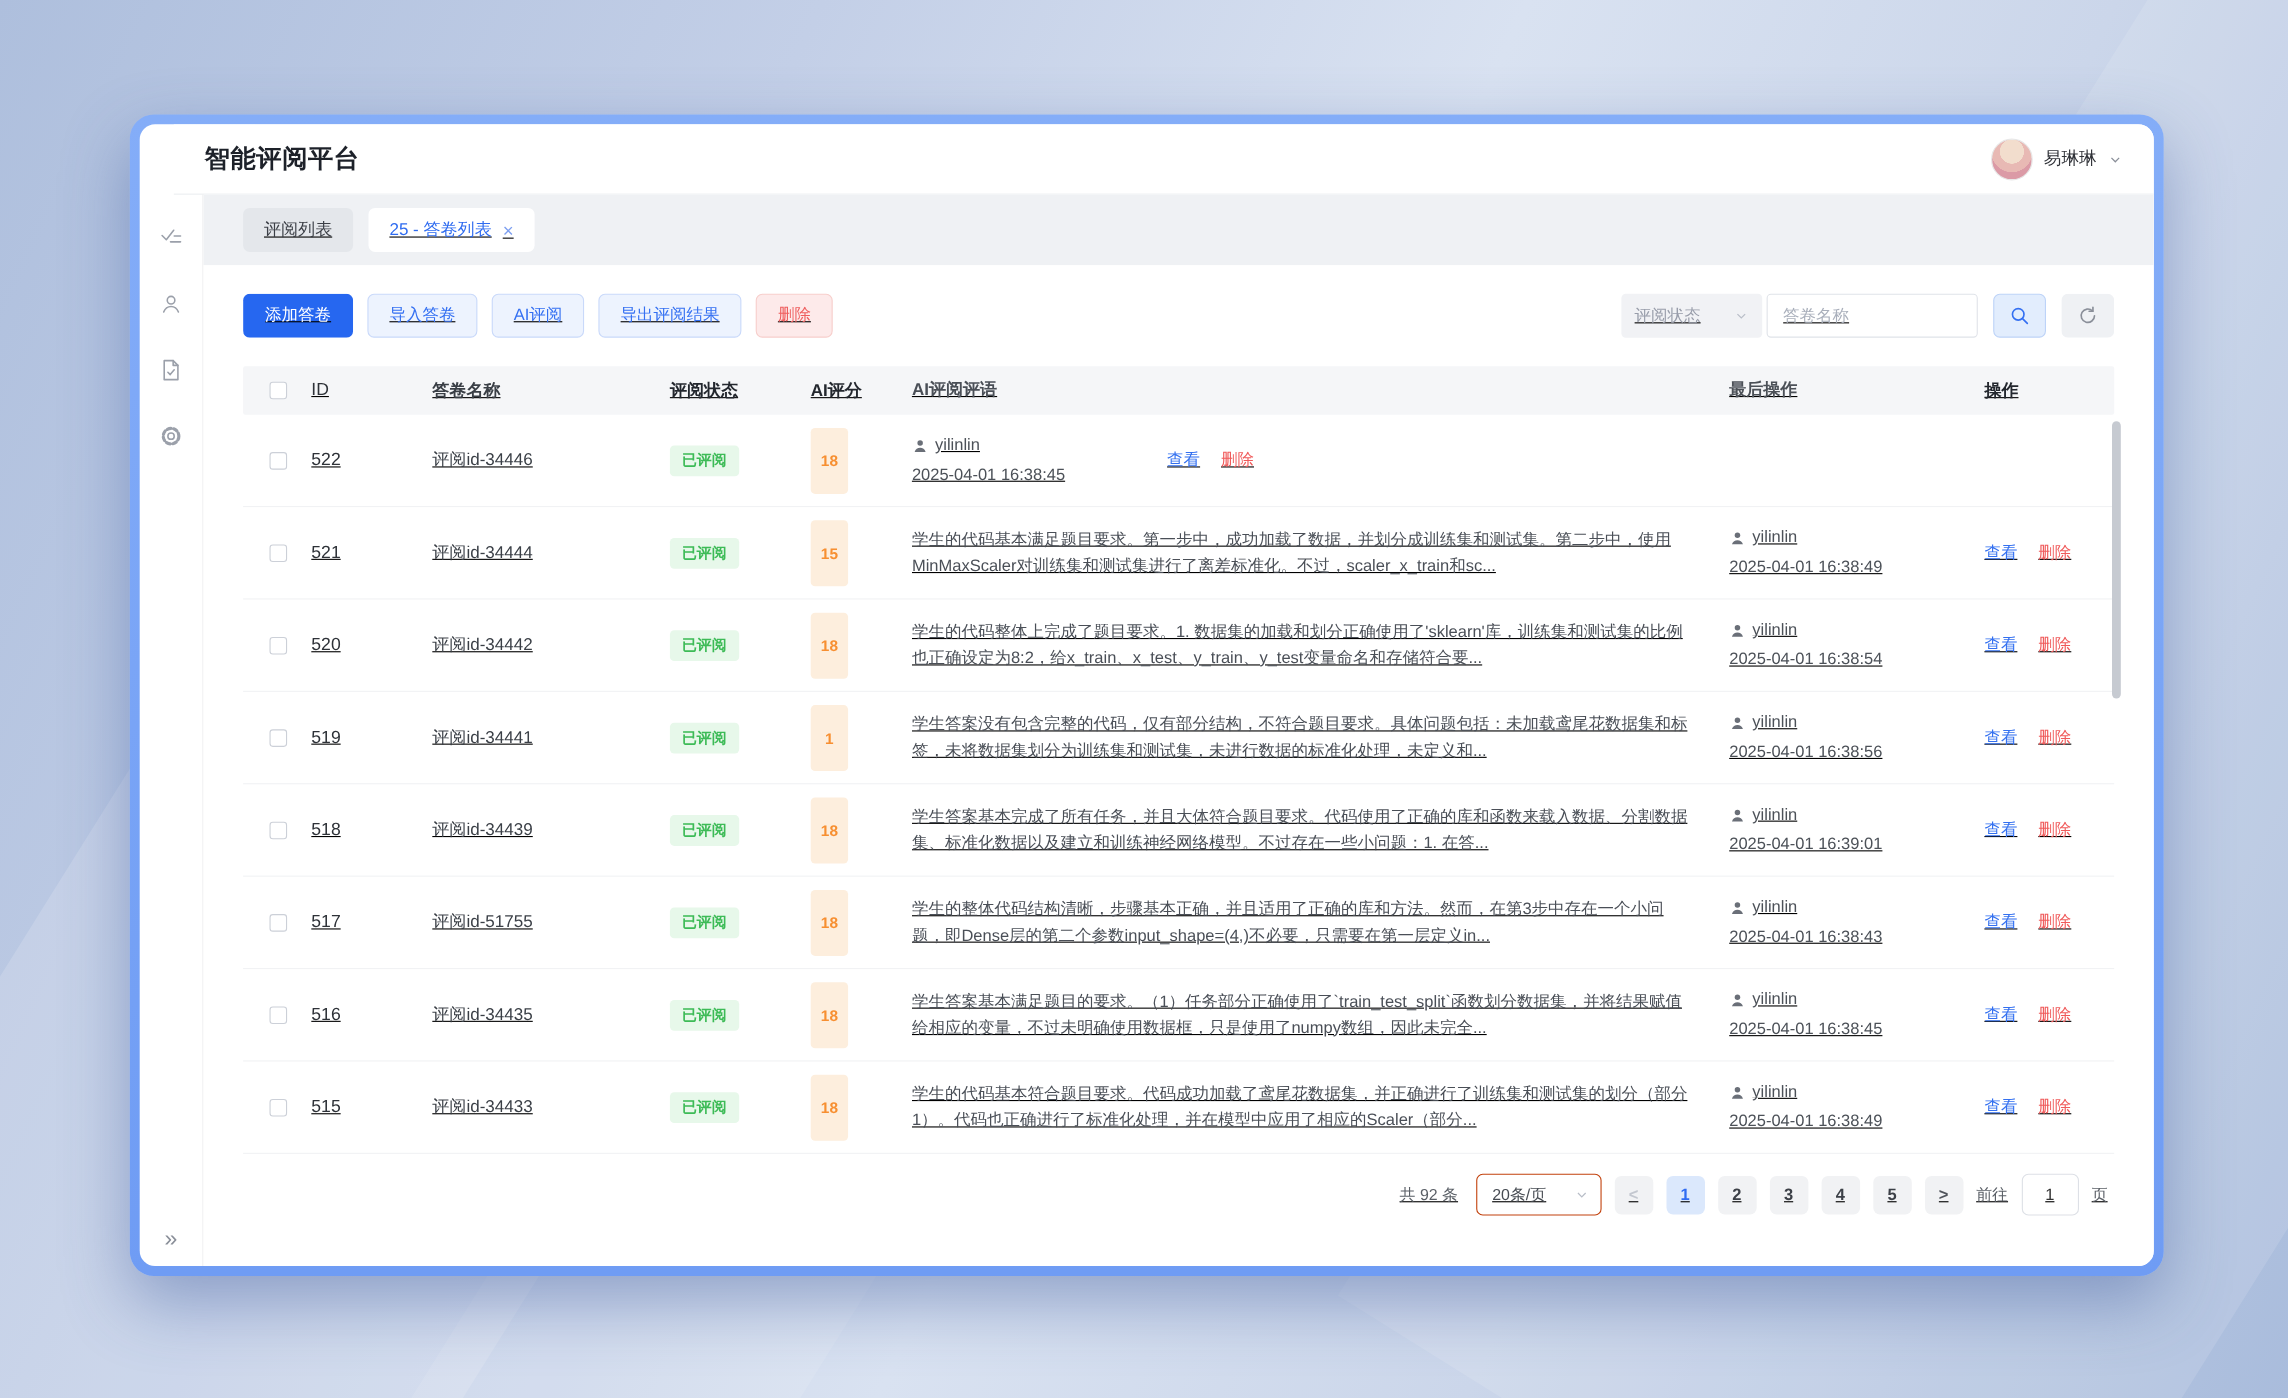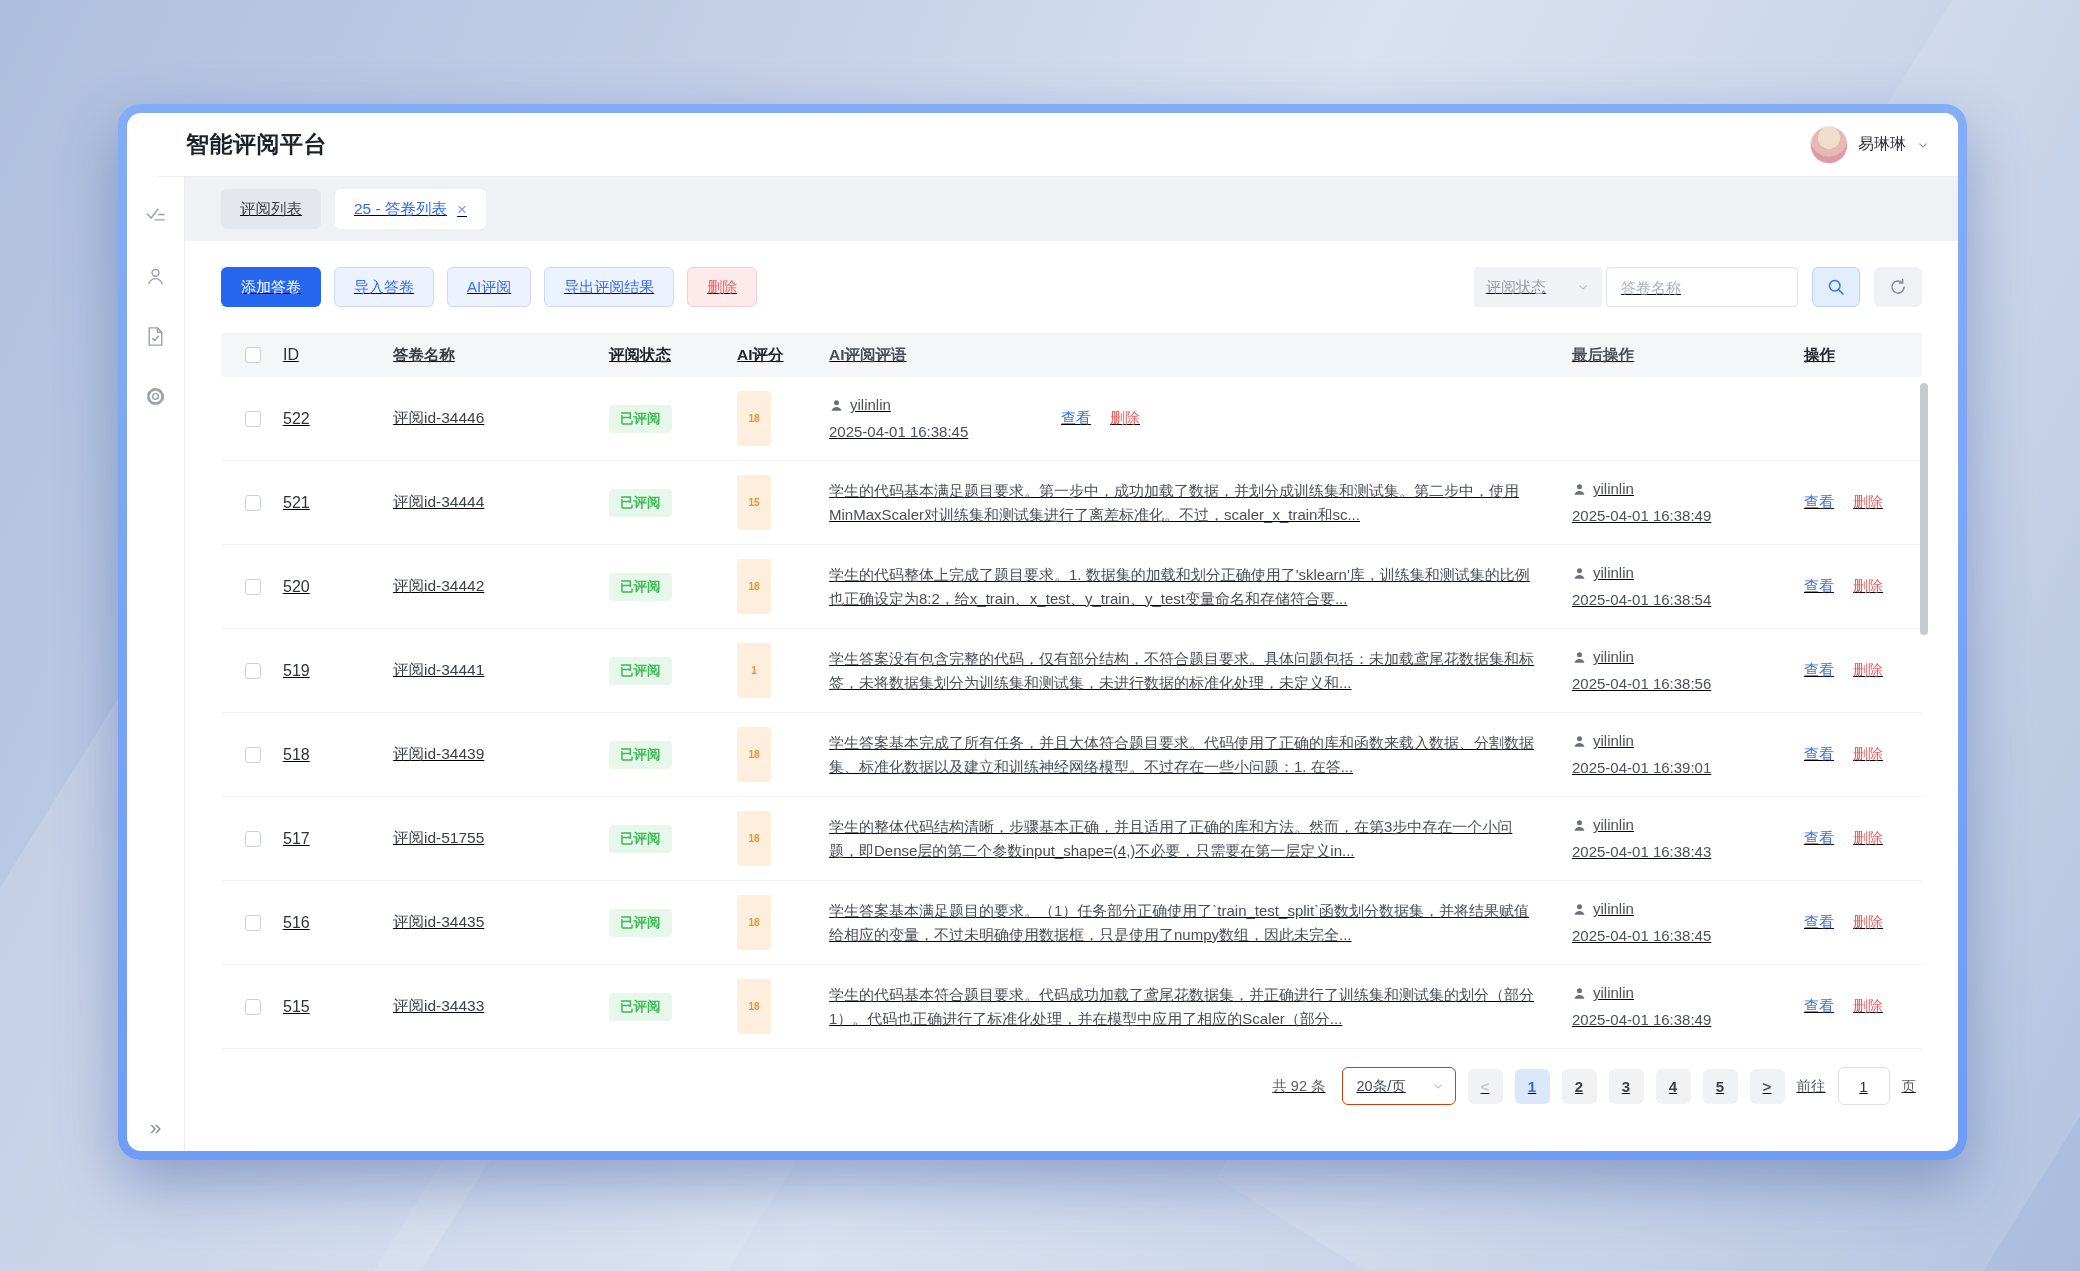--- a/index.html
+++ b/index.html
@@ -85,21 +85,21 @@
   .col-status { width:128px; flex:0 0 128px; }
   .col-score { width:92px; flex:0 0 92px; }
   .col-comment { flex:1; min-width:0; padding-right:30px; color:#4a4f57; line-height:1.55; }
   .clamp2 { display:-webkit-box; -webkit-line-clamp:2; -webkit-box-orient:vertical; overflow:hidden; }
   .col-lastop { width:232px; flex:0 0 232px; color:#4c5158; line-height:1.75; }
   .col-ops { width:118px; flex:0 0 118px; display:flex; gap:19px; }
   .thead .col-ops { display:block; }
   .badge-status { display:inline-block; padding:5px 11px; border-radius:4px; background:#e7f8ea;
     color:#3dbb57; font-size:13.5px; font-weight:bold; }
   .badge-score { display:inline-block; min-width:34px; text-align:center; padding:22px 8px;
-    border-radius:4px; background:#fdeedd; color:#f78f31; font-size:10px; font-weight:bold; }
+    border-radius:4px; background:#fdeedd; color:#f78f31; font-size:14px; font-weight:bold; }
   .op-user { display:flex; align-items:center; gap:6px; }
   .op-user svg { width:15px; height:15px; fill:#6a6f78; }
   .link-view { color:#3370f0; cursor:pointer; }
   .link-del { color:#f05b5b; cursor:pointer; }
 
   .vscroll { position:absolute; right:-6px; top:44px; bottom:4px; width:8px; }
   .vscroll .thumb { position:absolute; top:6px; right:0; width:8px; height:252px;
     background:#c6cad1; border-radius:4px; cursor:pointer; }
 
   

